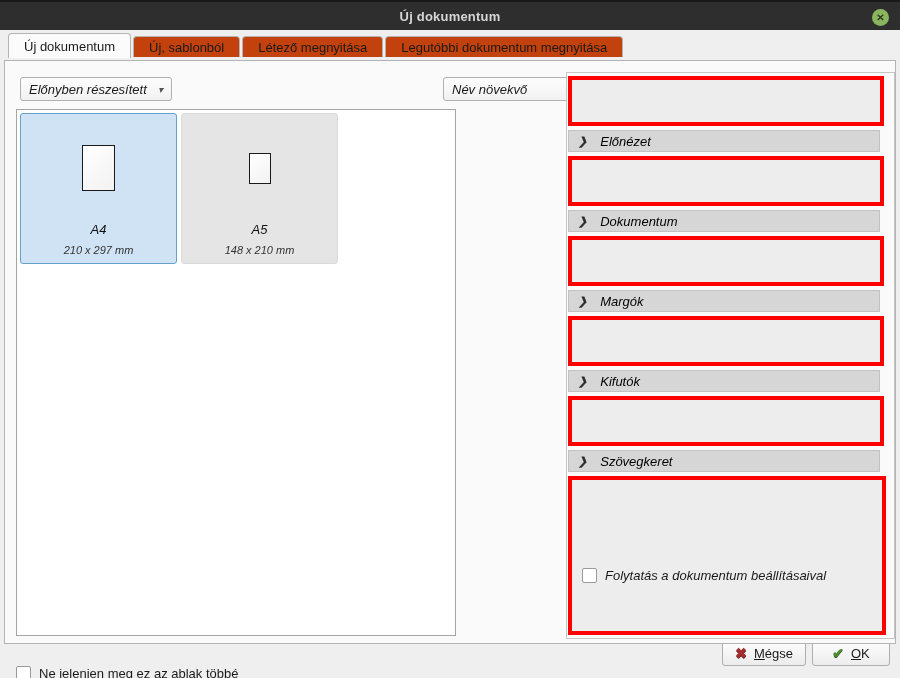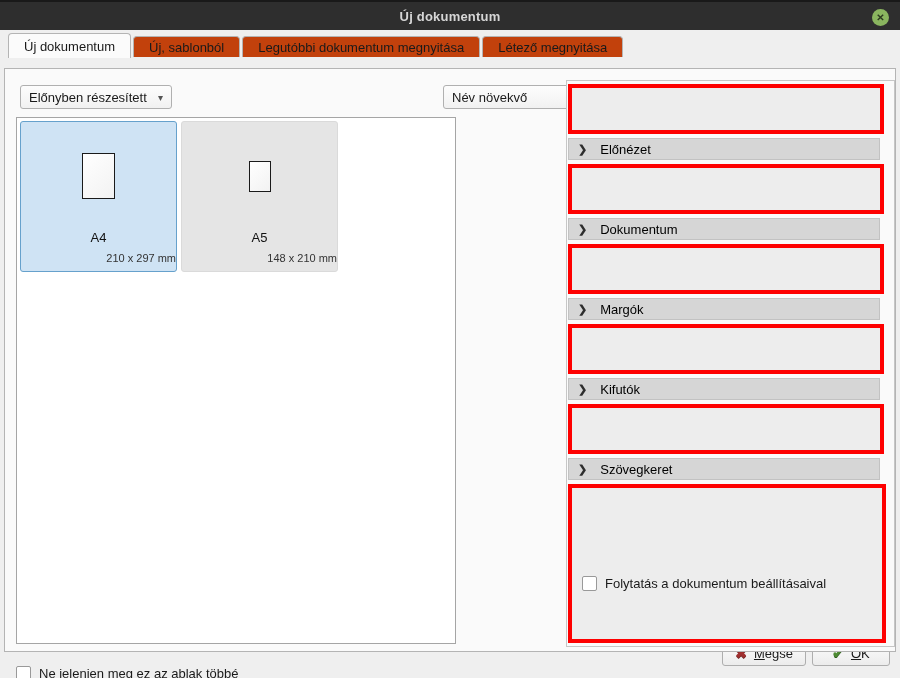--- a/index.html
+++ b/index.html
@@ -39,22 +39,22 @@
     border:1px solid #b4b4b4; border-bottom:none;
     border-radius:4px 4px 0 0; background:#c2410c;
     height:21px; margin-right:2px; cursor:pointer; position:relative; z-index:1;
   }
   .tab.active {
     height:25px; background:#fbfbfb; z-index:3; margin-bottom:-1px;
   }
 
   
   .pane {
-    position:absolute; left:4px; right:4px; top:68px; height:584px;
-    background:#fafafa; border:1px solid #b4b4b4; z-index:2;
+    position:absolute; left:4px; right:4px; top:60px; height:584px;
+    background:#fafafa; border:1px solid #b4b4b4; z-index:2;font-style:italic;
   }
 
   .combo {
     position:absolute; height:24px;
     background:linear-gradient(#fdfdfd,#f1f1f1);
     border:1px solid #b0b0b0; border-radius:3px;
     display:flex; align-items:center; justify-content:space-between;
     padding:0 8px; font-size:13px; cursor:pointer;
   }
   .combo .arrow { color:#555; font-size:10px; margin-left:8px; }
@@ -75,21 +75,21 @@
   .card.selected { background:#cfe3f4; border:1px solid #66a1cc; }
   .thumb-wrap { height:108px; display:flex; align-items:center; justify-content:center; }
   .thumb {
     background:linear-gradient(135deg,#ffffff,#f2f2f2);
     border:1px solid #1a1a1a;
   }
   .thumb-a4 { width:33px; height:46px; }
   .thumb-a5 { width:22px; height:31px; }
   .thumb-letter { width:34px; height:44px; }
   .card .name { text-align:center; font-size:13px; color:#111; }
-  .card .dims { text-align:right; font-size:11px; color:#333; margin-top:7px; }
+  .card .dims { text-align:center; font-size:11px; color:#333; margin-top:7px; }
 
   
   .rightpanel {
     position:absolute; left:561px; top:11px; width:329px; height:567px;
     border:1px solid #c6c6c6; background:#fafafa;
   }
   .hl-box {
     position:absolute; left:1px; width:316px; height:50px;
     border:4px solid #fe0000; background:#ededed;
   }
@@ -143,24 +143,24 @@
 </div>
 
 <div class="tabbar">
   <div class="tab active">
     <span>Új dokumentum</span>
   </div>
   <div class="tab">
     <span>Új, sablonból</span>
   </div>
   <div class="tab">
+    <span>Létező megnyitása</span>
+  </div>
+  <div class="tab">
     <span>Legutóbbi dokumentum megnyitása</span>
-  </div>
-  <div class="tab">
-    <span>Létező megnyitása</span>
   </div>
 </div>
 
 <div class="pane">
 
   <div class="combo combo-preferred">
     <span>Előnyben részesített</span>
     <span class="arrow">▾</span>
   </div>
 

